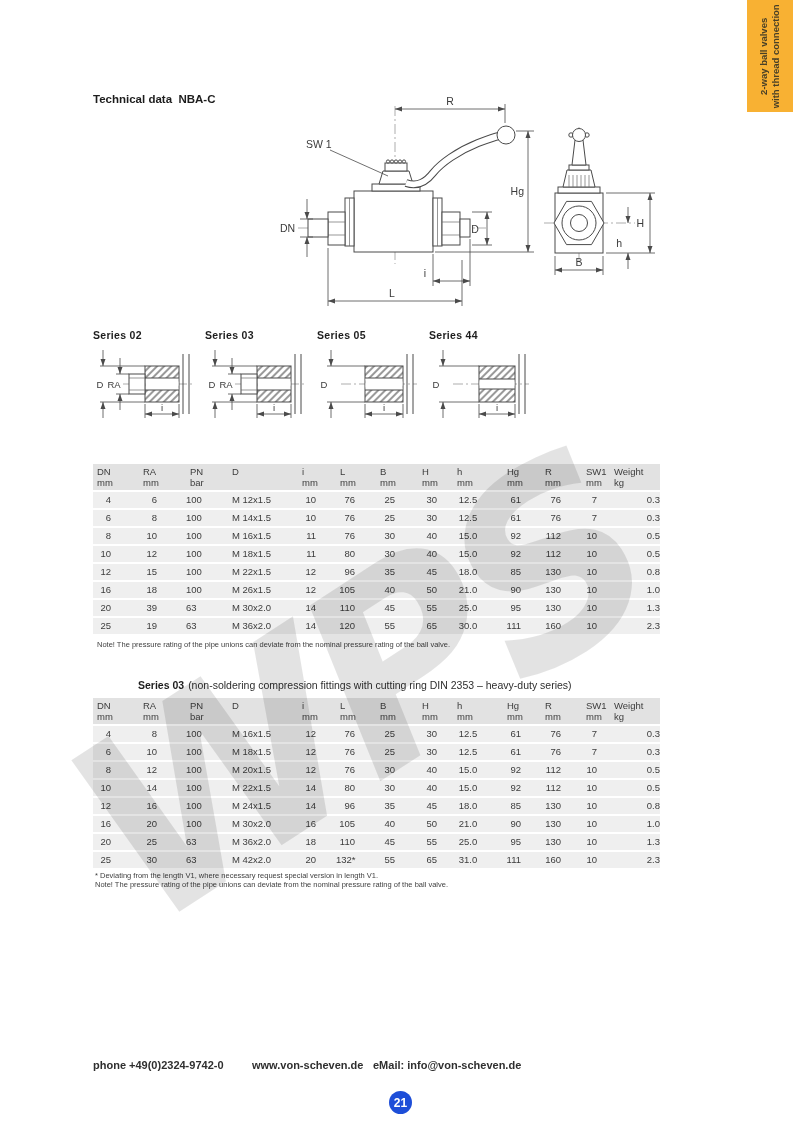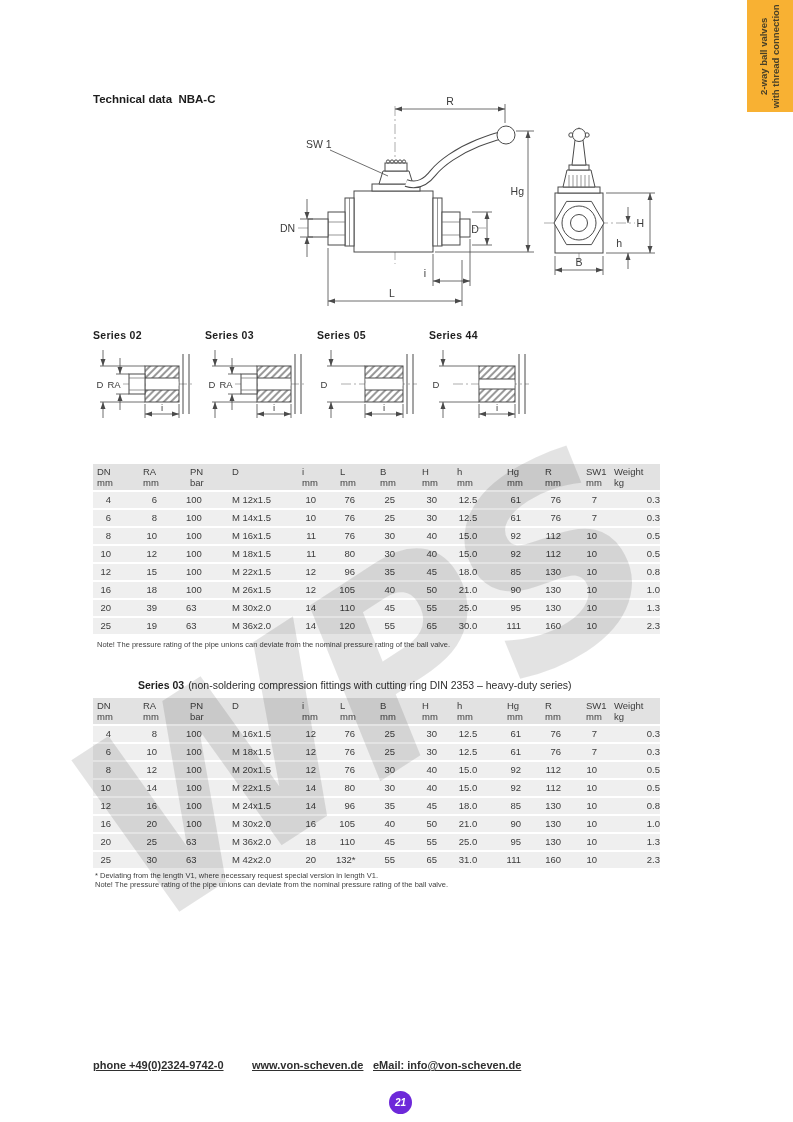--- a/index.html
+++ b/index.html
@@ -57,27 +57,27 @@
   .note{position:absolute;font-size:7.5px;color:#3f3f3f;line-height:1.25;}
 
   
   .watermark{position:absolute;left:50px;top:555px;width:640px;
              font:italic bold 255px/255px "DejaVu Sans",sans-serif;letter-spacing:-12px;
              color:rgba(0,0,0,0.11);transform:rotate(-33deg);pointer-events:none;z-index:3;}
 
   
   .footer{position:absolute;left:93px;top:1059px;width:560px;height:16px;
           font-size:11px;font-weight:bold;color:#2f2f2f;}
-  .footer span{position:absolute;top:0;white-space:nowrap;text-decoration:underline;}
+  .footer span{position:absolute;top:0;white-space:nowrap;}
   .f-phone{left:0;}
   .f-web{left:159px;}
   .f-mail{left:280px;}
   .page-badge{position:absolute;left:389px;top:1091px;width:23px;height:23px;border-radius:50%;
-              background:#6d28d9;color:#fff;font-size:10px;font-weight:bold;
-              display:flex;align-items:center;justify-content:center;font-style:italic;}
+              background:#1d4ed8;color:#fff;font-size:12px;font-weight:bold;
+              display:flex;align-items:center;justify-content:center;}
 </style>
 </head>
 <body>
 
 <div class="page">
 
   <div class="side-tab">
     <div class="tab-text">
       <div>2-way ball valves</div>
       <div>with thread connection</div>

